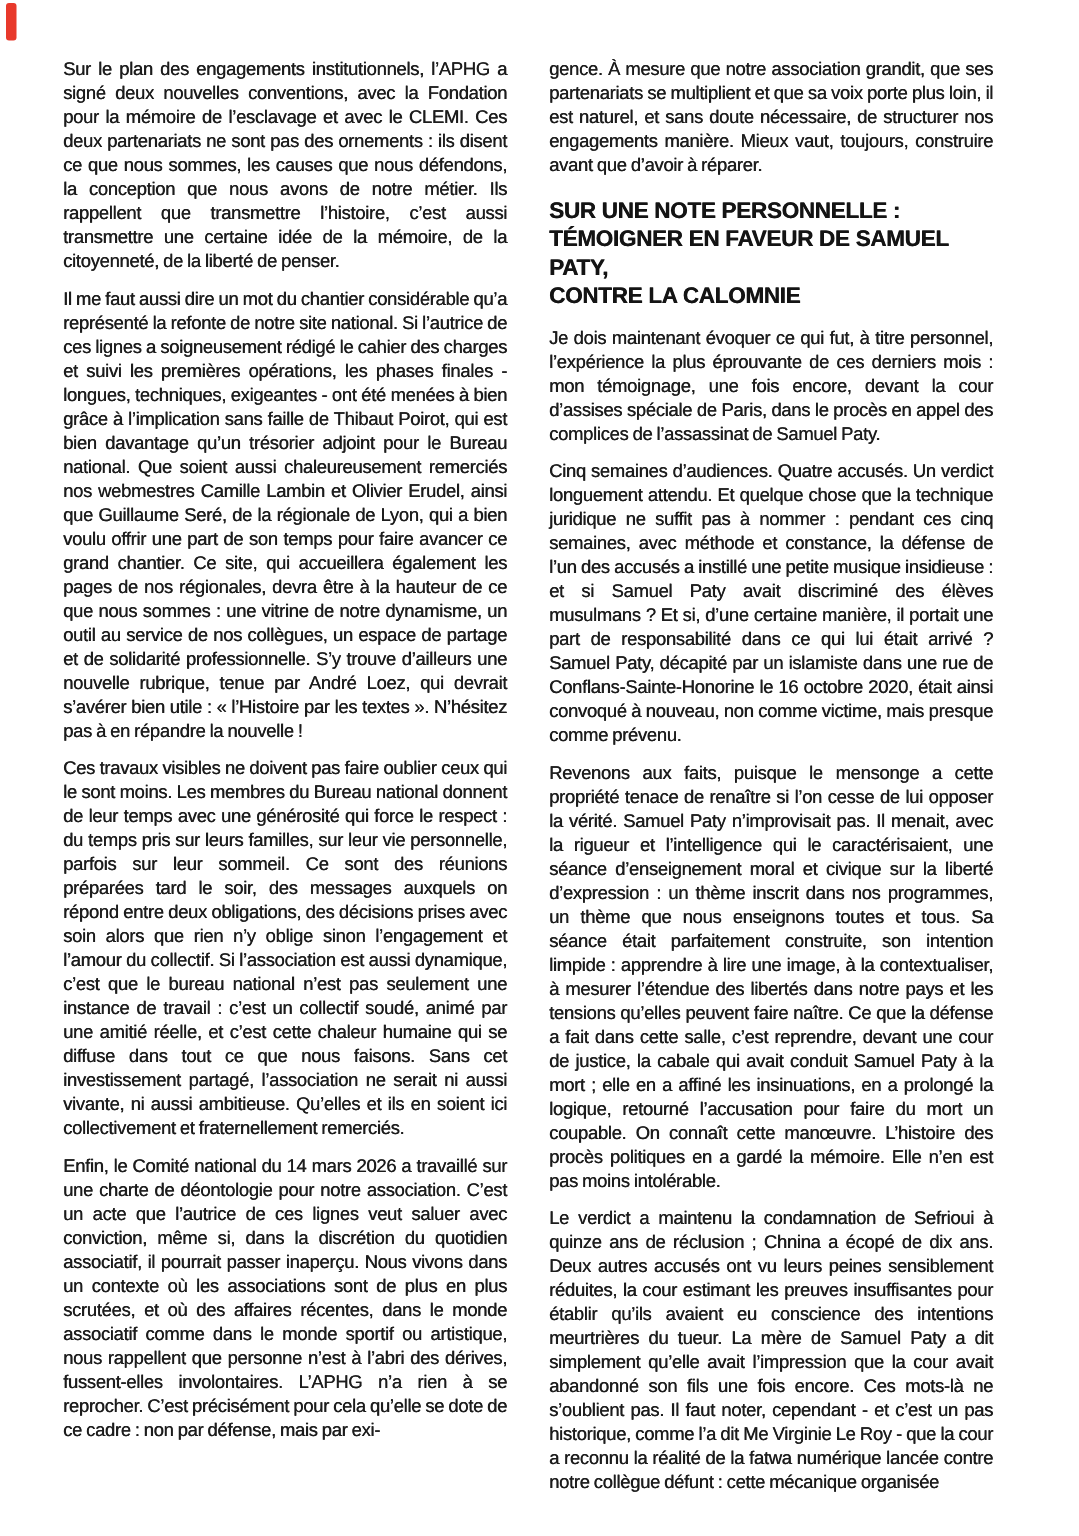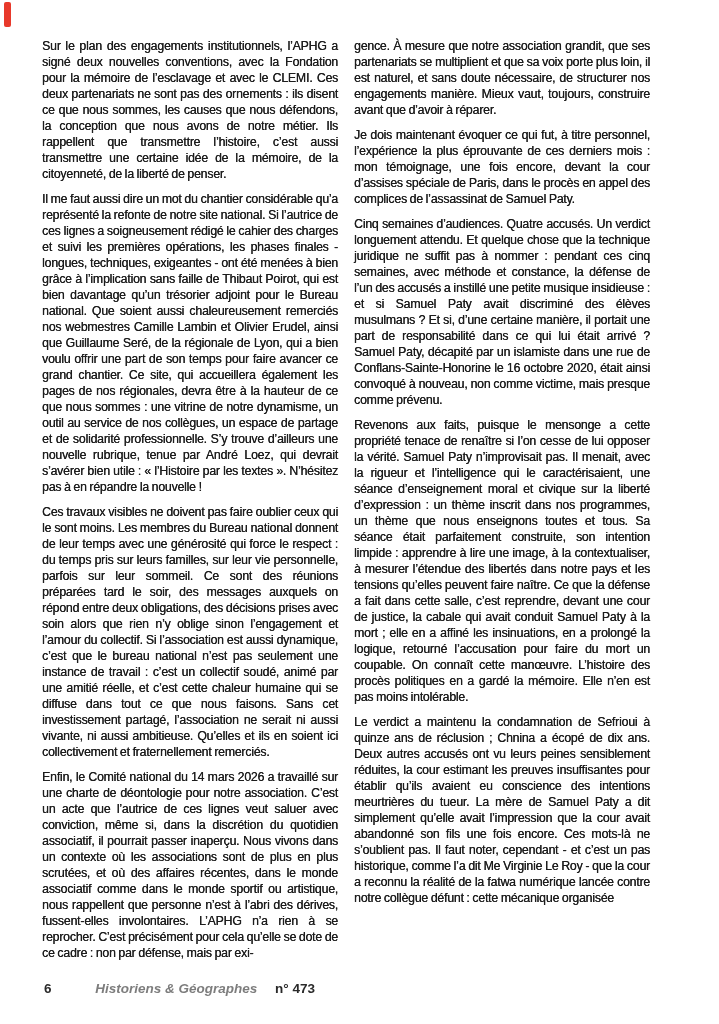--- a/index.html
+++ b/index.html
@@ -28,21 +28,21 @@
     height: 25px;
     background: #e8392b;
     border-radius: 2px;
   }
   .text-block {
     position: absolute;
     left: 42px;
     top: 38px;
     width: 616px;
     display: flex;
-    gap: 16px;
+    gap: 28px;
   }
   .col {
     width: 296px;
     flex: 0 0 296px;
   }
   .col p {
     margin: 0 0 9px 0;
     font-size: 12.3px;
     line-height: 16px;
     letter-spacing: -0.2px;
@@ -92,27 +92,25 @@
 
     <div class="col">
       <p>Sur le plan des engagements institutionnels, l’APHG a signé deux nouvelles conventions, avec la Fondation pour la mémoire de l’esclavage et avec le CLEMI. Ces deux partenariats ne sont pas des ornements : ils disent ce que nous sommes, les causes que nous défendons, la conception que nous avons de notre métier. Ils rappellent que transmettre l’histoire, c’est aussi transmettre une certaine idée de la mémoire, de la citoyenneté, de la liberté de penser.</p>
       <p>Il me faut aussi dire un mot du chantier considérable qu’a représenté la refonte de notre site national. Si l’autrice de ces lignes a soigneusement rédigé le cahier des charges et suivi les premières opérations, les phases finales - longues, techniques, exigeantes - ont été menées à bien grâce à l’implication sans faille de Thibaut Poirot, qui est bien davantage qu’un trésorier adjoint pour le Bureau national. Que soient aussi chaleureusement remerciés nos webmestres Camille Lambin et Olivier Erudel, ainsi que Guillaume Seré, de la régionale de Lyon, qui a bien voulu offrir une part de son temps pour faire avancer ce grand chantier. Ce site, qui accueillera également les pages de nos régionales, devra être à la hauteur de ce que nous sommes : une vitrine de notre dynamisme, un outil au service de nos collègues, un espace de partage et de solidarité professionnelle. S’y trouve d’ailleurs une nouvelle rubrique, tenue par André Loez, qui devrait s’avérer bien utile : « l’Histoire par les textes ». N’hésitez pas à en répandre la nouvelle !</p>
       <p>Ces travaux visibles ne doivent pas faire oublier ceux qui le sont moins. Les membres du Bureau national donnent de leur temps avec une générosité qui force le respect : du temps pris sur leurs familles, sur leur vie personnelle, parfois sur leur sommeil. Ce sont des réunions préparées tard le soir, des messages auxquels on répond entre deux obligations, des décisions prises avec soin alors que rien n’y oblige sinon l’engagement et l’amour du collectif. Si l’association est aussi dynamique, c’est que le bureau national n’est pas seulement une instance de travail : c’est un collectif soudé, animé par une amitié réelle, et c’est cette chaleur humaine qui se diffuse dans tout ce que nous faisons. Sans cet investissement partagé, l’association ne serait ni aussi vivante, ni aussi ambitieuse. Qu’elles et ils en soient ici collectivement et fraternellement remerciés.</p>
       <p>Enfin, le Comité national du 14 mars 2026 a travaillé sur une charte de déontologie pour notre association. C’est un acte que l’autrice de ces lignes veut saluer avec conviction, même si, dans la discrétion du quotidien associatif, il pourrait passer inaperçu. Nous vivons dans un contexte où les associations sont de plus en plus scrutées, et où des affaires récentes, dans le monde associatif comme dans le monde sportif ou artistique, nous rappellent que personne n’est à l’abri des dérives, fussent-elles involontaires. L’APHG n’a rien à se reprocher. C’est précisément pour cela qu’elle se dote de ce cadre : non par défense, mais par exi-</p>
     </div>
 
     <div class="col">
       <p>gence. À mesure que notre association grandit, que ses partenariats se multiplient et que sa voix porte plus loin, il est naturel, et sans doute nécessaire, de structurer nos engagements manière. Mieux vaut, toujours, construire avant que d’avoir à réparer.</p>
+      <h2 class="section-heading">SUR UNE NOTE PERSONNELLE :
+TÉMOIGNER EN FAVEUR DE SAMUEL PATY,
+CONTRE LA CALOMNIE</h2>
       <p>Je dois maintenant évoquer ce qui fut, à titre personnel, l’expérience la plus éprouvante de ces derniers mois : mon témoignage, une fois encore, devant la cour d’assises spéciale de Paris, dans le procès en appel des complices de l’assassinat de Samuel Paty.</p>
       <p>Cinq semaines d’audiences. Quatre accusés. Un verdict longuement attendu. Et quelque chose que la technique juridique ne suffit pas à nommer : pendant ces cinq semaines, avec méthode et constance, la défense de l’un des accusés a instillé une petite musique insidieuse : et si Samuel Paty avait discriminé des élèves musulmans ? Et si, d’une certaine manière, il portait une part de responsabilité dans ce qui lui était arrivé ? Samuel Paty, décapité par un islamiste dans une rue de Conflans-Sainte-Honorine le 16 octobre 2020, était ainsi convoqué à nouveau, non comme victime, mais presque comme prévenu.</p>
       <p>Revenons aux faits, puisque le mensonge a cette propriété tenace de renaître si l’on cesse de lui opposer la vérité. Samuel Paty n’improvisait pas. Il menait, avec la rigueur et l’intelligence qui le caractérisaient, une séance d’enseignement moral et civique sur la liberté d’expression : un thème inscrit dans nos programmes, un thème que nous enseignons toutes et tous. Sa séance était parfaitement construite, son intention limpide : apprendre à lire une image, à la contextualiser, à mesurer l’étendue des libertés dans notre pays et les tensions qu’elles peuvent faire naître. Ce que la défense a fait dans cette salle, c’est reprendre, devant une cour de justice, la cabale qui avait conduit Samuel Paty à la mort ; elle en a affiné les insinuations, en a prolongé la logique, retourné l’accusation pour faire du mort un coupable. On connaît cette manœuvre. L’histoire des procès politiques en a gardé la mémoire. Elle n’en est pas moins intolérable.</p>
       <p>Le verdict a maintenu la condamnation de Sefrioui à quinze ans de réclusion ; Chnina a écopé de dix ans. Deux autres accusés ont vu leurs peines sensiblement réduites, la cour estimant les preuves insuffisantes pour établir qu’ils avaient eu conscience des intentions meurtrières du tueur. La mère de Samuel Paty a dit simplement qu’elle avait l’impression que la cour avait abandonné son fils une fois encore. Ces mots-là ne s’oublient pas. Il faut noter, cependant - et c’est un pas historique, comme l’a dit Me Virginie Le Roy - que la cour a reconnu la réalité de la fatwa numérique lancée contre notre collègue défunt : cette mécanique organisée</p>
     </div>
 
   </div>
 
-  <div class="footer">
-    <span class="page-number">6</span>
-    <span class="journal-title">Historiens &amp; Géographes</span>
-    <span class="issue-number">n° 473</span>
-  </div>
 
 </div>
 
 </body></html>

